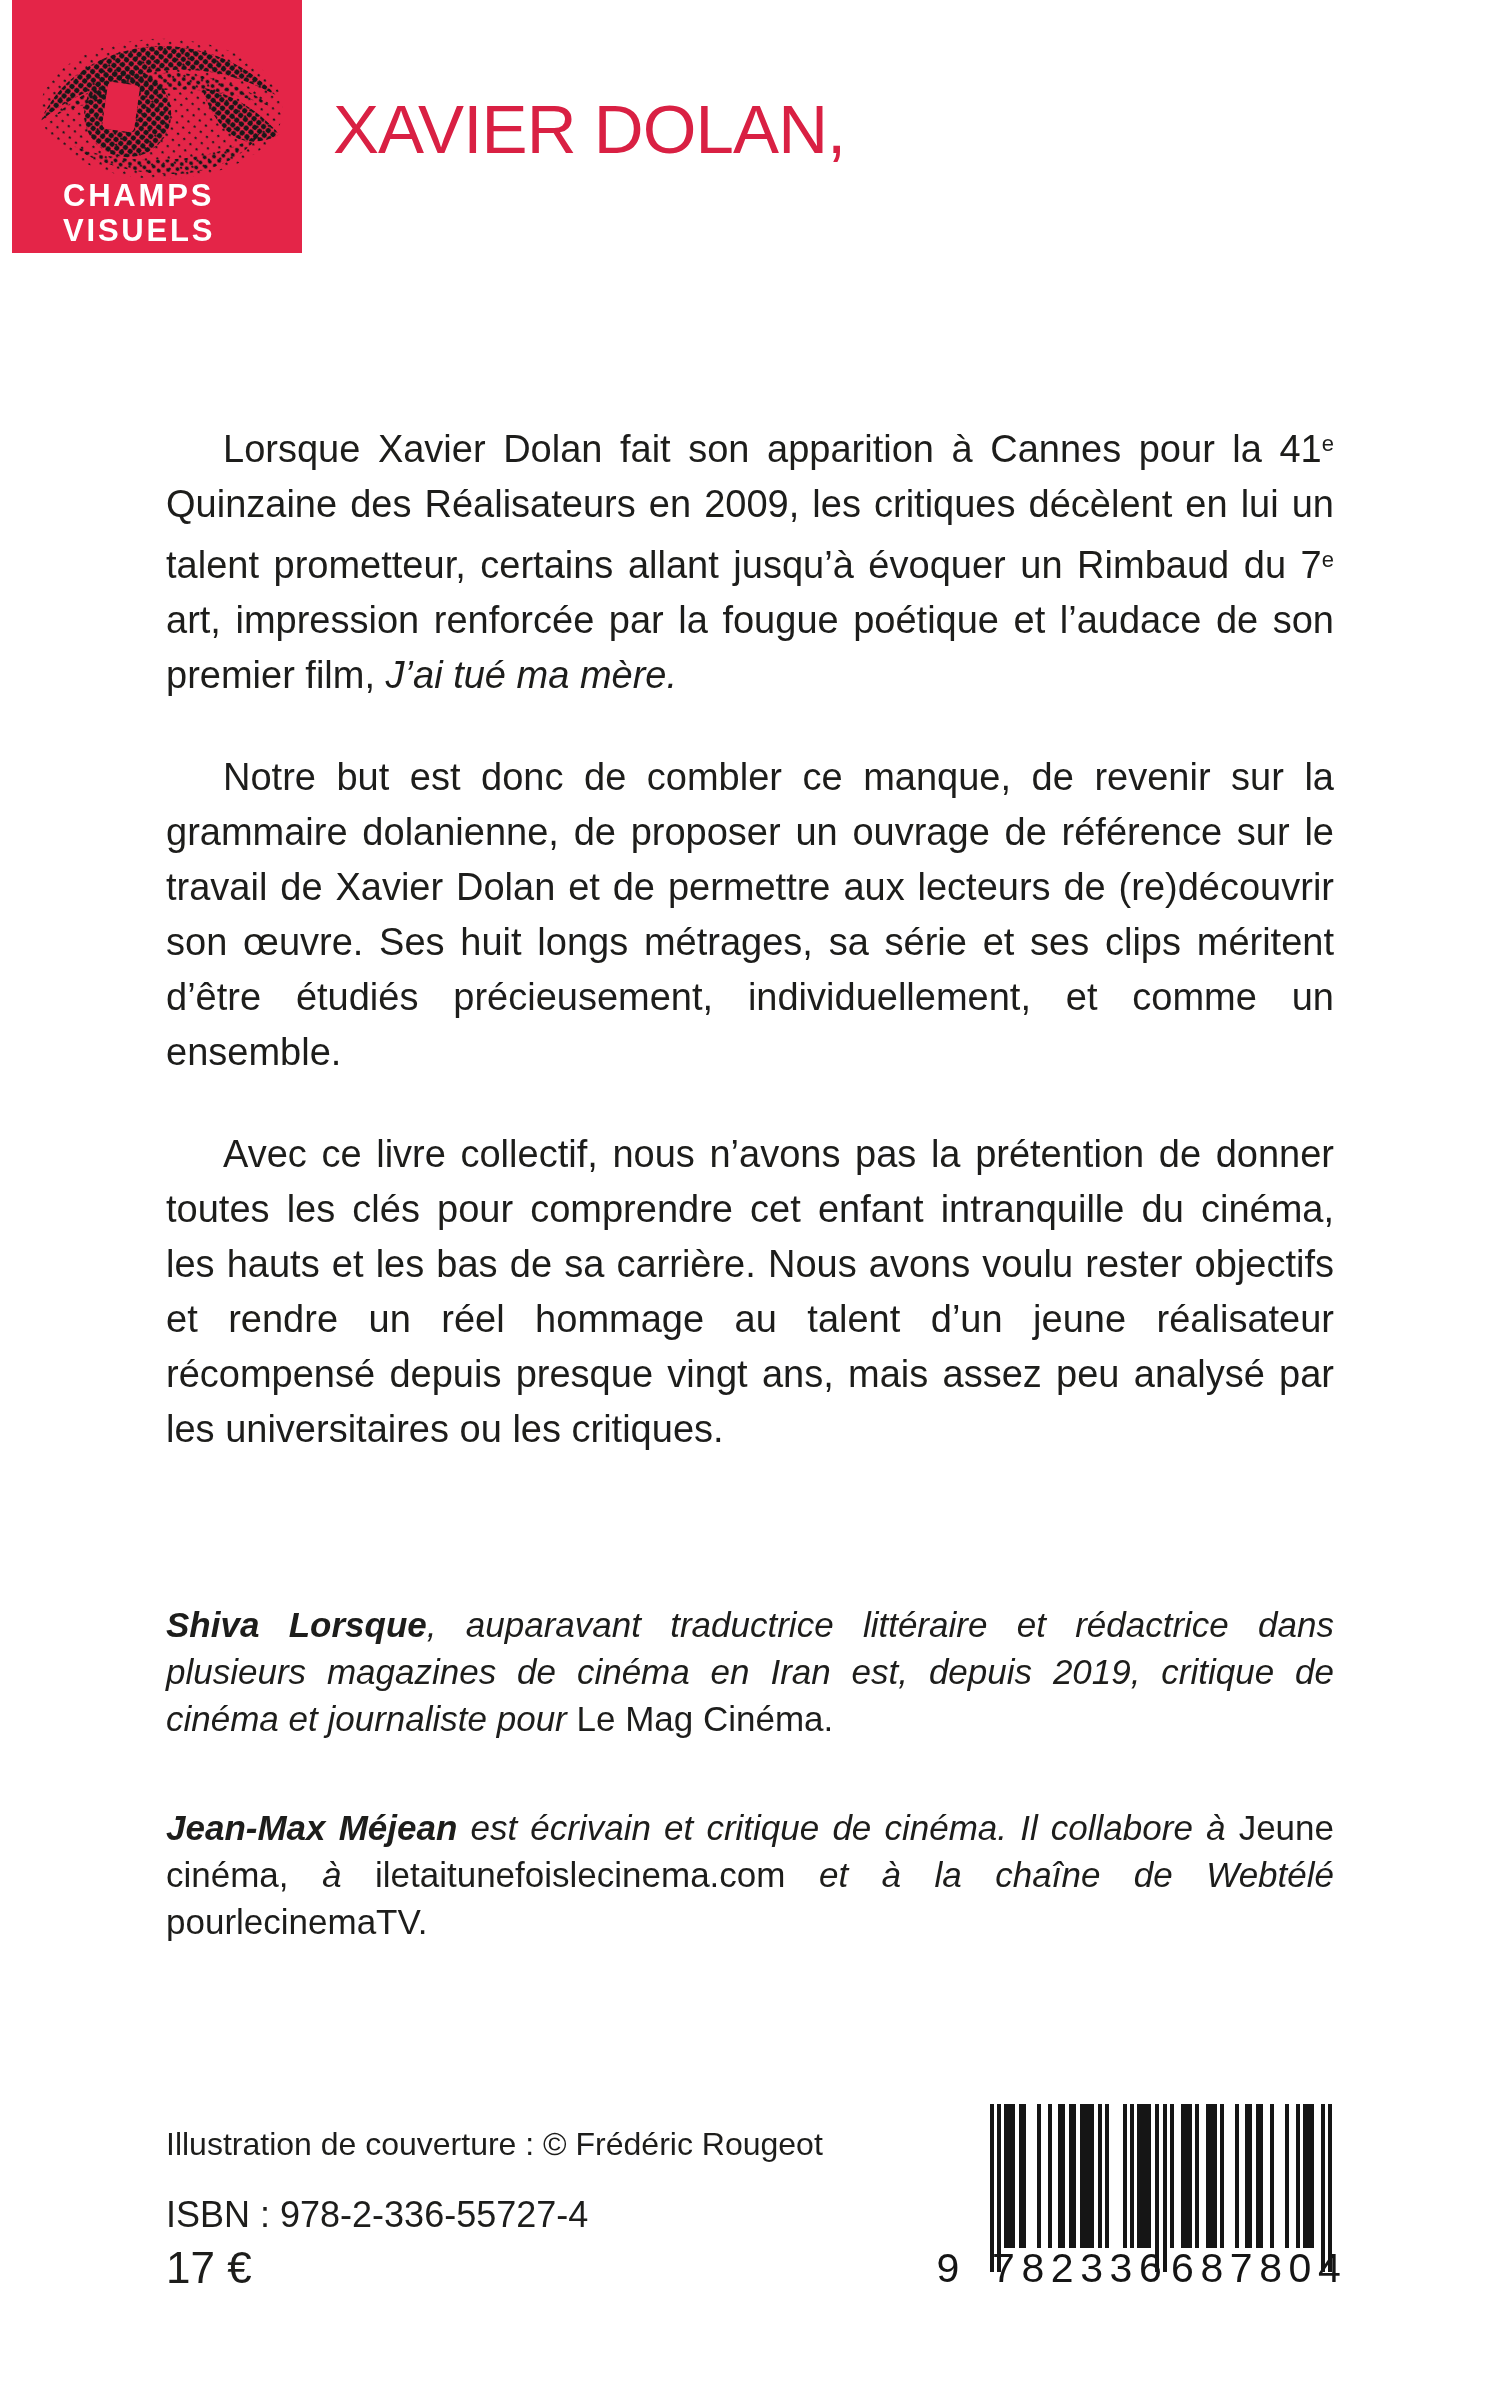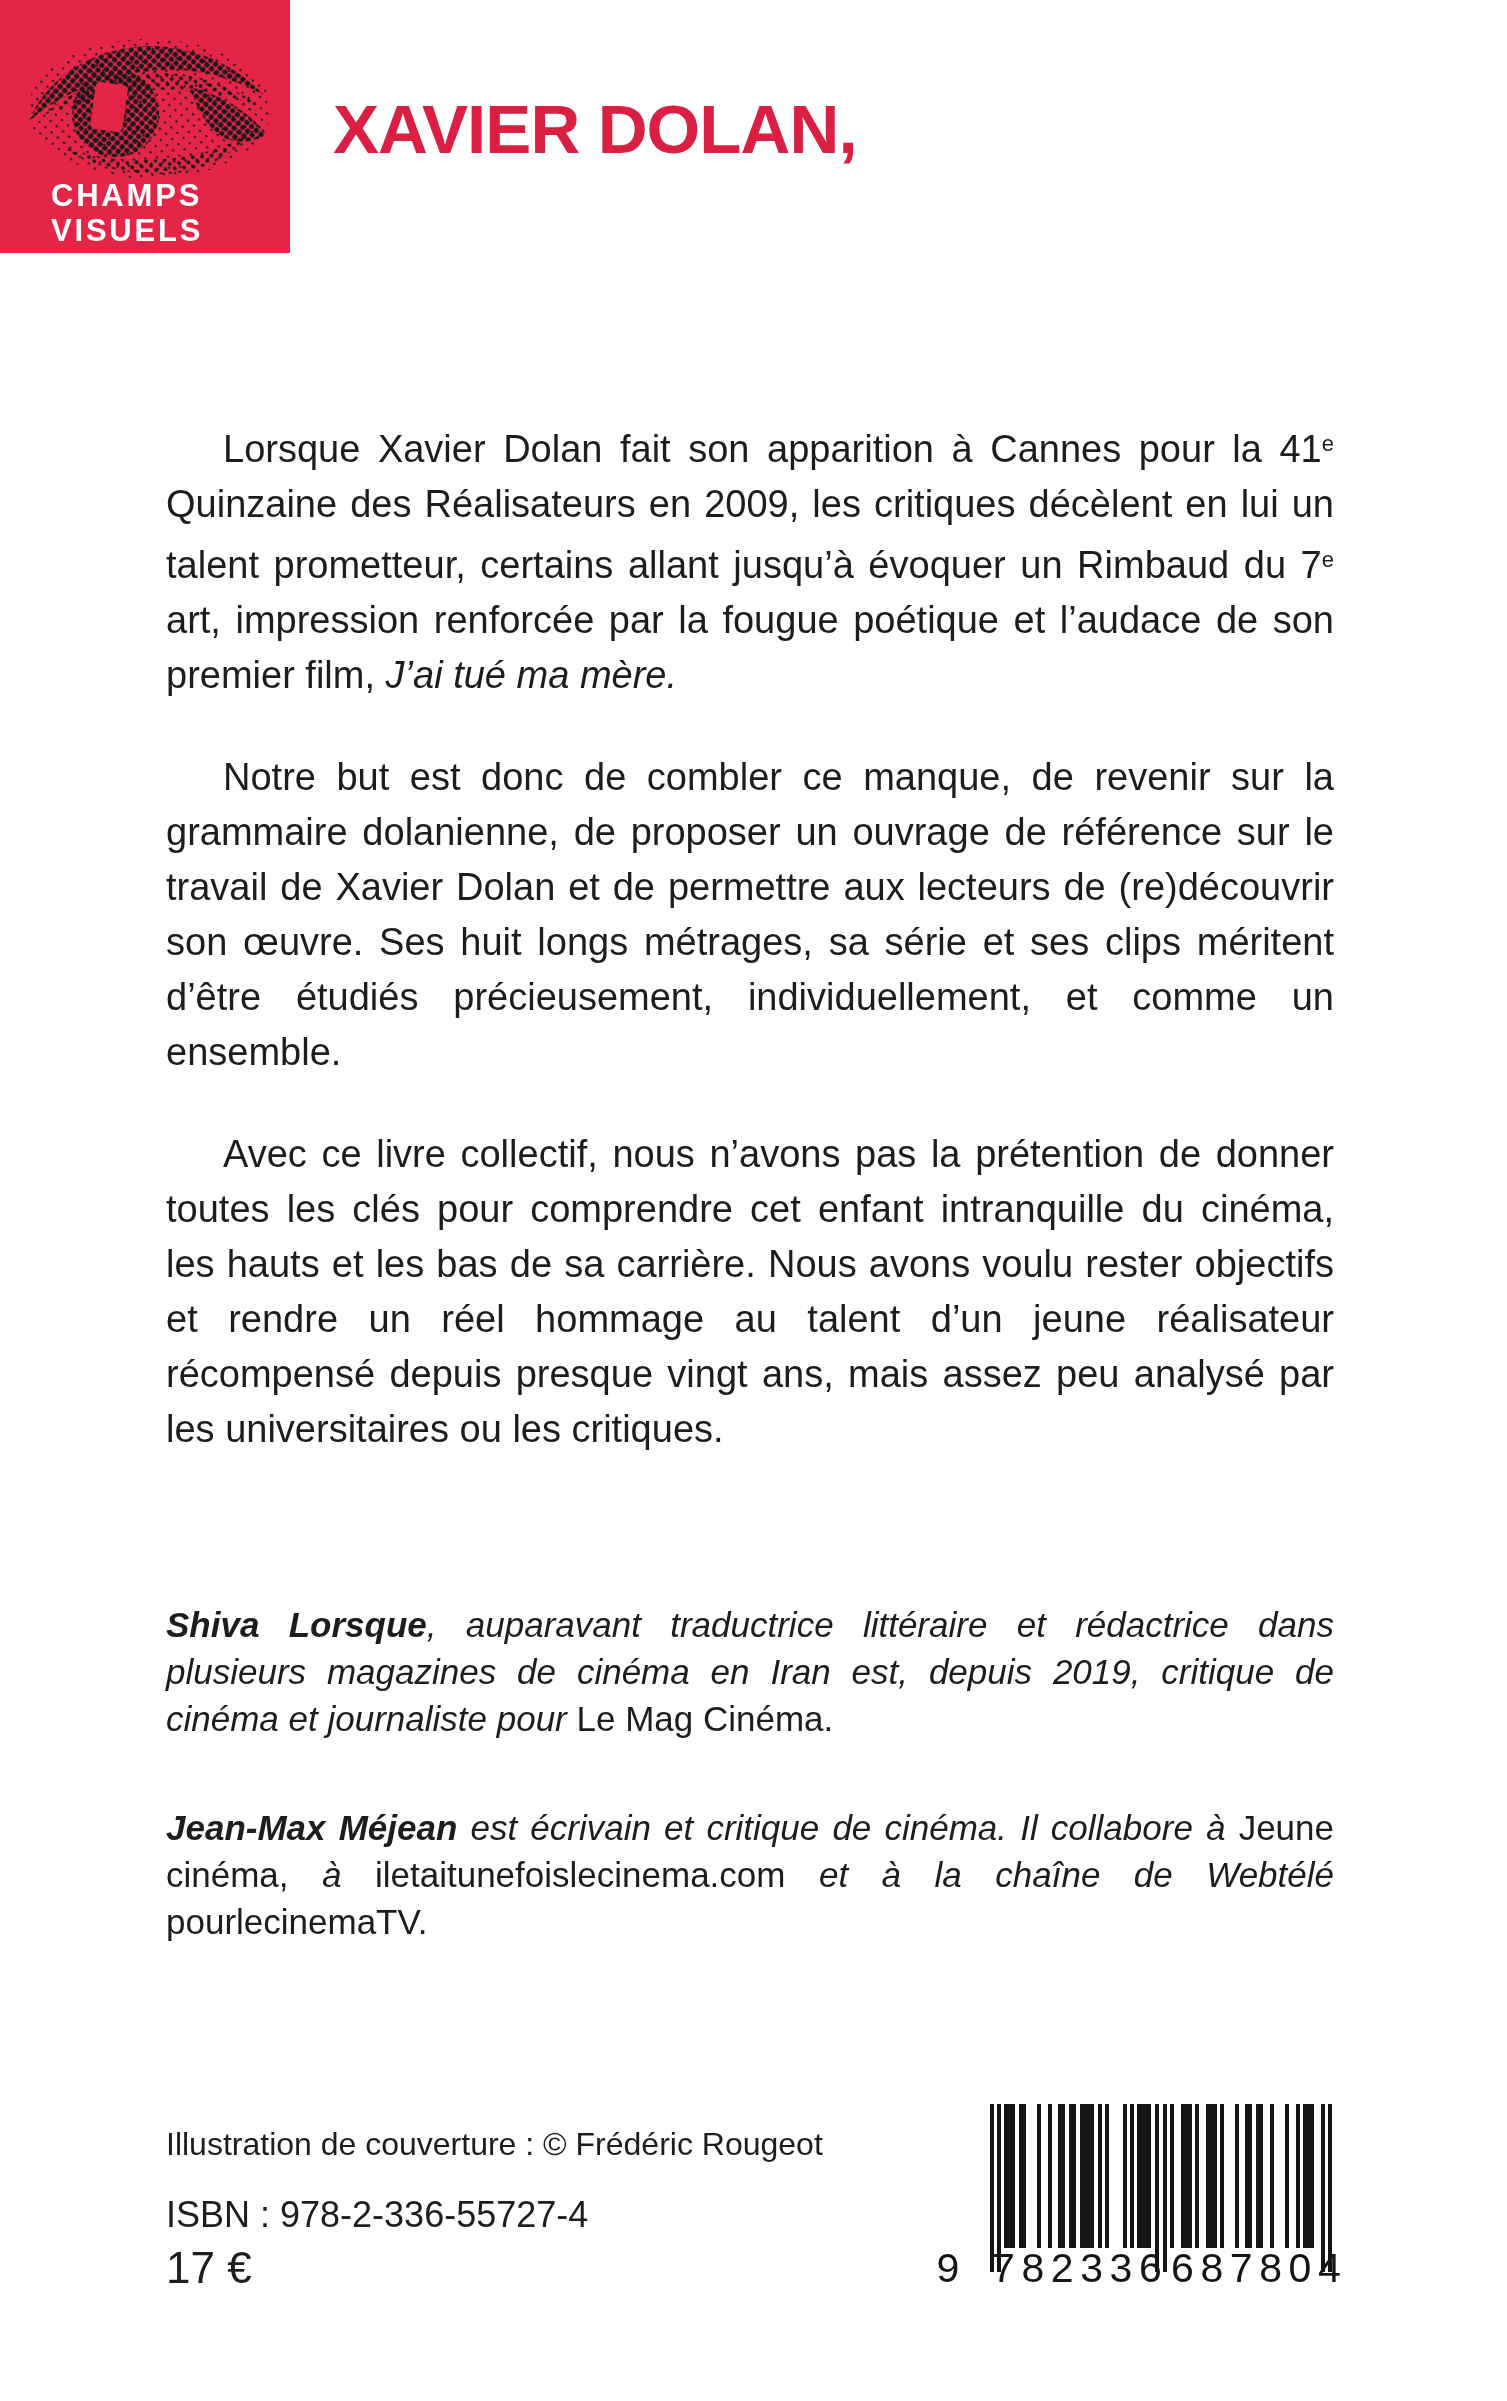--- a/index.html
+++ b/index.html
@@ -7,30 +7,30 @@
     --title-red:#d92043;
     --ink:#1d1d1b;
   }
   html,body{margin:0;padding:0;background:#888;}
   .page{
     position:relative;width:1508px;height:2402px;background:#ffffff;
     font-family:"Liberation Sans",sans-serif;color:var(--ink);overflow:hidden;
     margin:0 auto;
   }
   
-  .logo{position:absolute;left:0;top:0;width:290px;height:253px;background:var(--brand-red);}
+  .logo{position:absolute;left:12px;top:0;width:290px;height:253px;background:var(--brand-red);}
   .logo svg{position:absolute;left:0;top:0;width:290px;height:253px;}
   .logo-text{
     position:absolute;left:51px;top:178px;color:#ffffff;font-weight:bold;
     font-size:31px;line-height:35px;letter-spacing:2.8px;white-space:nowrap;
   }
   
   .title{
     position:absolute;left:333px;top:89px;margin:0;color:var(--title-red);
-    font-size:69px;line-height:81px;font-weight:bold;letter-spacing:-0.9px;white-space:nowrap;text-align:center;
+    font-size:69px;line-height:81px;font-weight:normal;letter-spacing:-0.9px;white-space:nowrap;text-align:center;
   }
   .title span{display:block;}
   
   .synopsis{
     position:absolute;left:166px;top:416px;width:1168px;
     font-size:38px;line-height:55px;text-align:justify;
   }
   .synopsis p{margin:0 0 47px 0;text-indent:57px;}
   .it{font-style:italic;}
   .bit{font-style:italic;font-weight:bold;}

